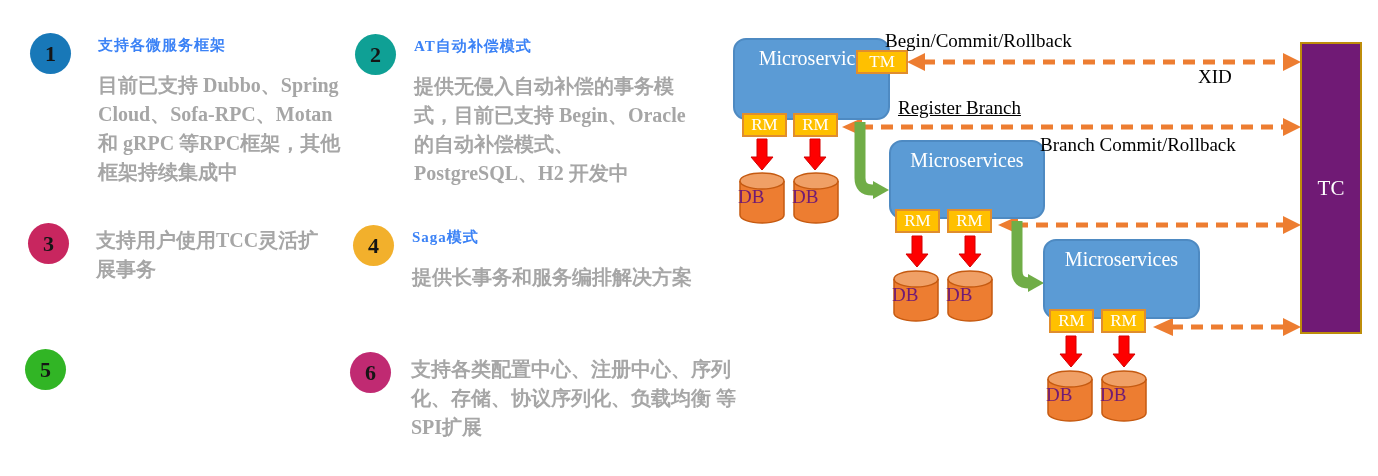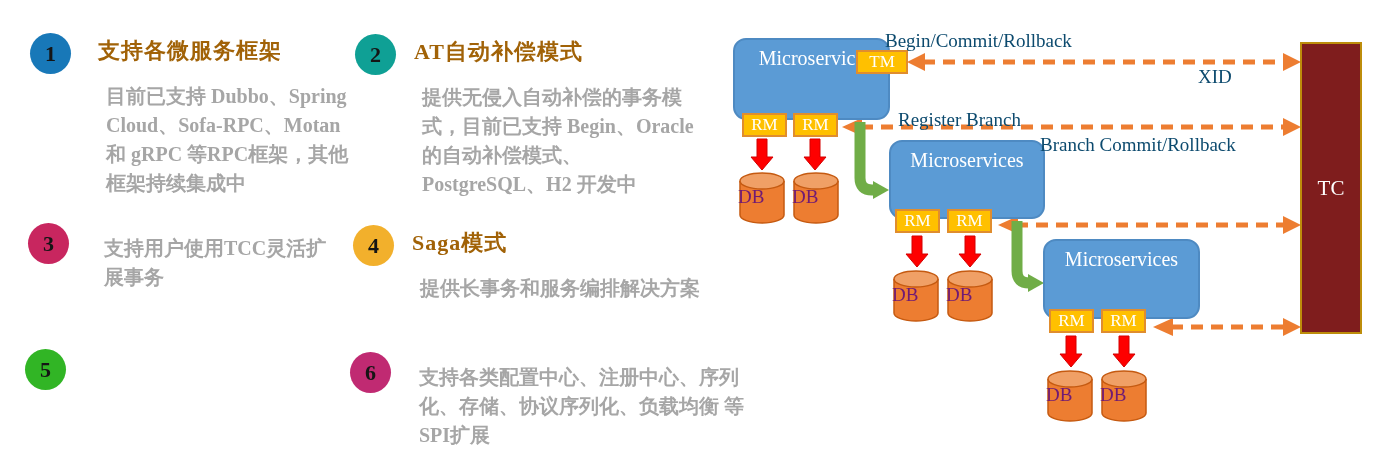--- a/index.html
+++ b/index.html
@@ -10,50 +10,50 @@
   }
   
   .feature{position:absolute;display:flex;align-items:flex-start;}
   .num-circle{
     width:41px;height:41px;border-radius:50%;flex:none;
     display:flex;align-items:center;justify-content:center;
     font-size:22px;font-weight:bold;color:#151515;
   }
   .feature-content{padding-top:3px;}
   .feature-title{
-    margin:0 0 16px 0;font-size:22px;font-weight:bold;color:#a16207;
+    margin:0 0 16px 0;font-size:15px;font-weight:bold;color:#3b82f6;
     letter-spacing:1px;white-space:nowrap;
   }
   .feature-body{
-    margin:8px;font-size:20px;font-weight:bold;color:#A6A6A6;line-height:29px;
+    margin:0;font-size:20px;font-weight:bold;color:#A6A6A6;line-height:29px;
   }
   
   .diagram{position:absolute;left:730px;top:0;width:648px;height:476px;}
   .arrows{position:absolute;left:0;top:0;z-index:1;}
   .ms-box{
     position:absolute;z-index:2;background:#5B9BD5;border:2px solid #4E8AC2;
     border-radius:13px;color:#ffffff;font-size:20px;text-align:center;
     padding-top:7px;box-sizing:content-box;
   }
   .chip{
     position:absolute;z-index:3;background:#FFC000;border:2px solid #E08D2E;
     color:#ffffff;font-size:17px;line-height:20px;text-align:center;
   }
   .tc-box{
-    position:absolute;z-index:2;background:#7f1d1d;border:2px solid #BD8D0B;
+    position:absolute;z-index:2;background:#701a75;border:2px solid #BD8D0B;
     color:#ffffff;font-size:21px;display:flex;align-items:center;justify-content:center;
   }
   .db{position:absolute;z-index:2;width:48px;height:54px;}
   .db svg{position:absolute;left:0;top:0;}
   .db-label{
     position:absolute;left:0;right:0;top:15px;text-align:left;
     font-size:19px;color:#701a75;z-index:3;
   }
   .edge-label{
-    position:absolute;z-index:4;color:#0c4a6e;font-size:19px;white-space:nowrap;
+    position:absolute;z-index:4;color:#000000;font-size:19px;white-space:nowrap;
   }
 </style>
 </head>
 <body>
 
 <div class="feature" style="left:30px;top:33px;">
   <span class="num-circle" style="background-color: rgb(24, 120, 184);">1</span>
   <div class="feature-content" style="margin-left:27px;">
     <h3 class="feature-title">支持各微服务框架</h3>
     <p class="feature-body" style="width:250px;">目前已支持 Dubbo、Spring Cloud、Sofa-RPC、Motan 和 gRPC 等RPC框架，其他框架持续集成中</p>
@@ -190,15 +190,15 @@
   <div class="db" style="left:370px;top:369px;">
     <svg width="48" height="54" viewBox="0 0 48 54">
       <path d="M2,10 L2,44 A22,8 0 0 0 46,44 L46,10" fill="#ED7D31" stroke="#C55A11" stroke-width="1.5"></path>
       <ellipse cx="24" cy="10" rx="22" ry="8" fill="#F0A066" stroke="#C55A11" stroke-width="1.5"></ellipse>
     </svg>
     <span class="db-label">DB</span>
   </div>
 
   <div class="edge-label" style="left:155px;top:30px;">Begin/Commit/Rollback</div>
   <div class="edge-label" style="left:468px;top:66px;">XID</div>
-  <div class="edge-label" style="left:168px;top:109px;">Register Branch</div>
+  <div class="edge-label" style="left:168px;top:97px;text-decoration:underline;">Register Branch</div>
   <div class="edge-label" style="left:310px;top:134px;">Branch Commit/Rollback</div>
 </div>
 
 </body></html>

